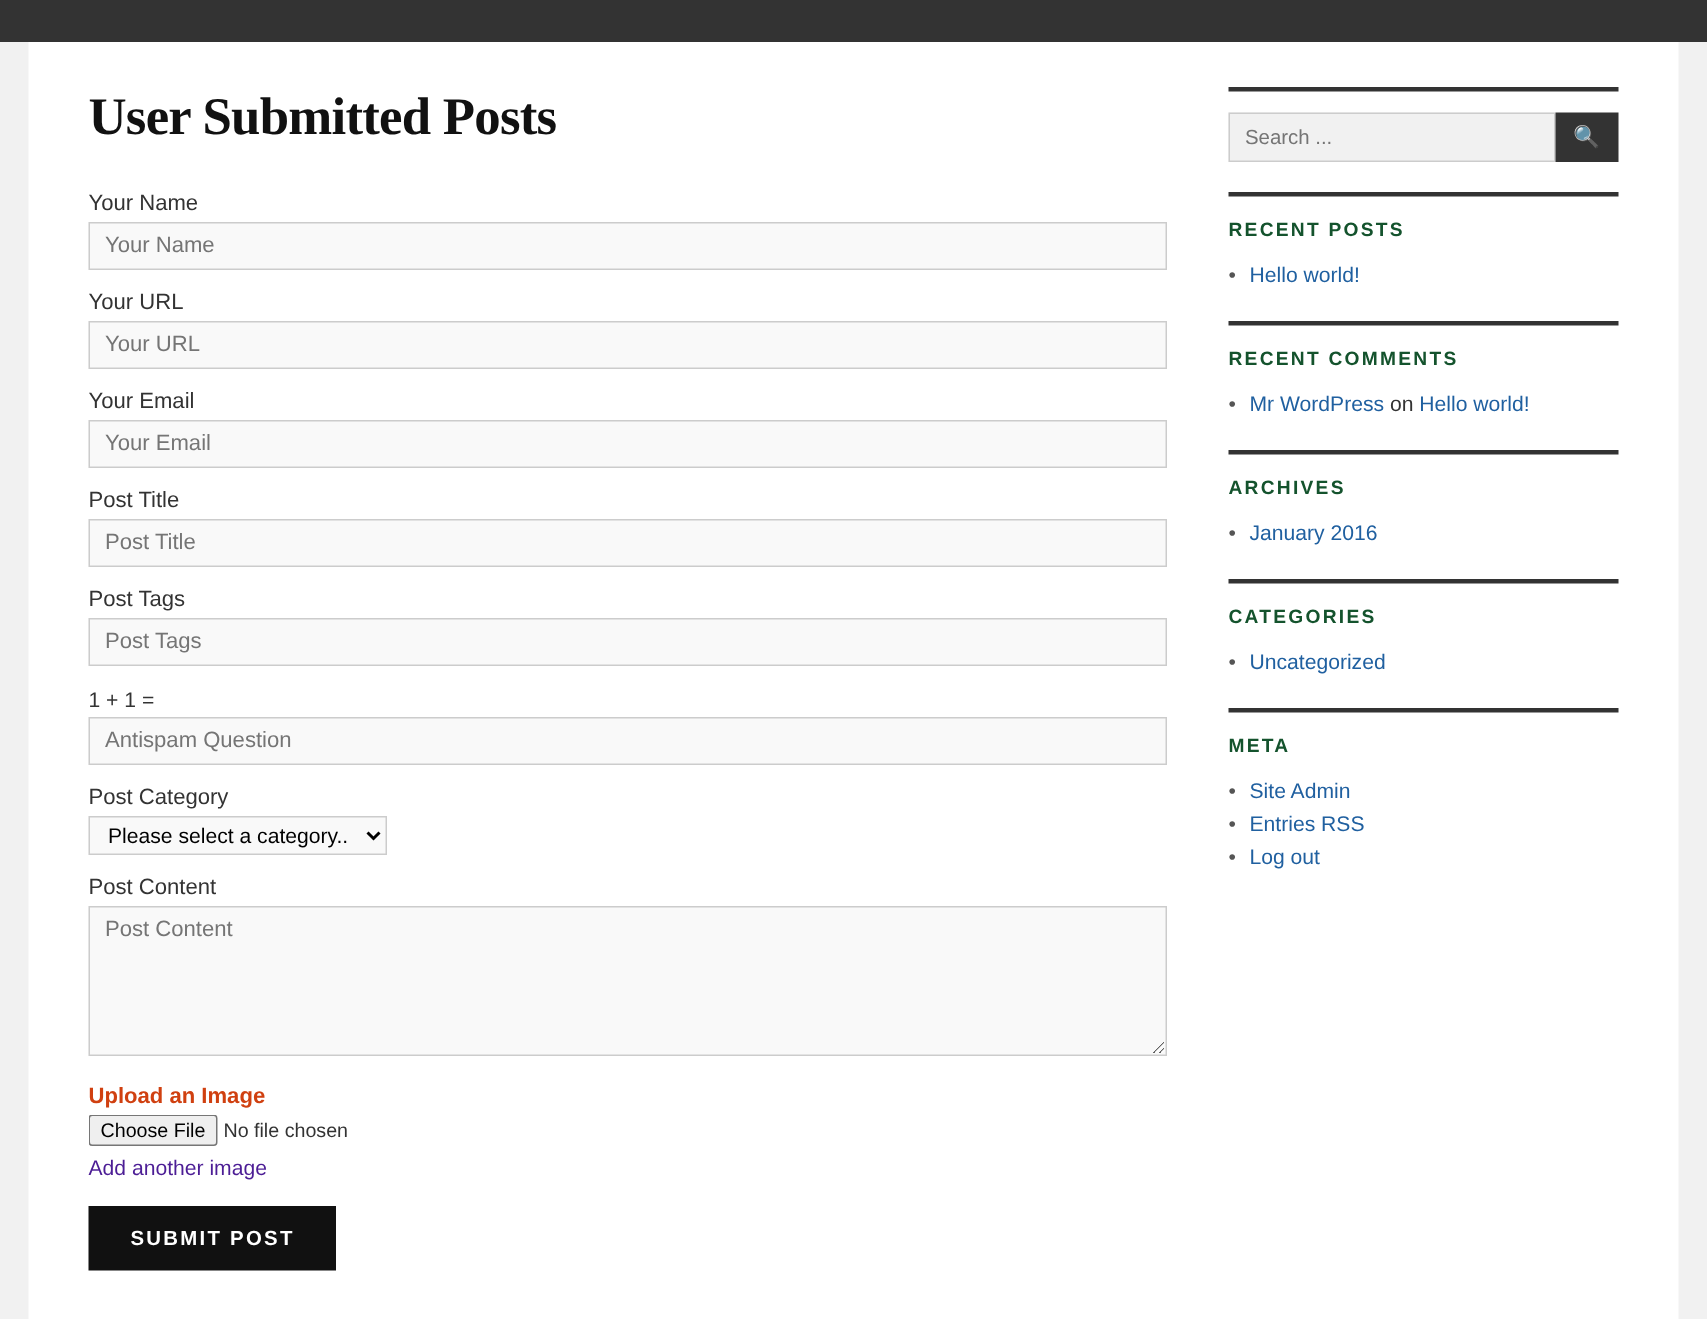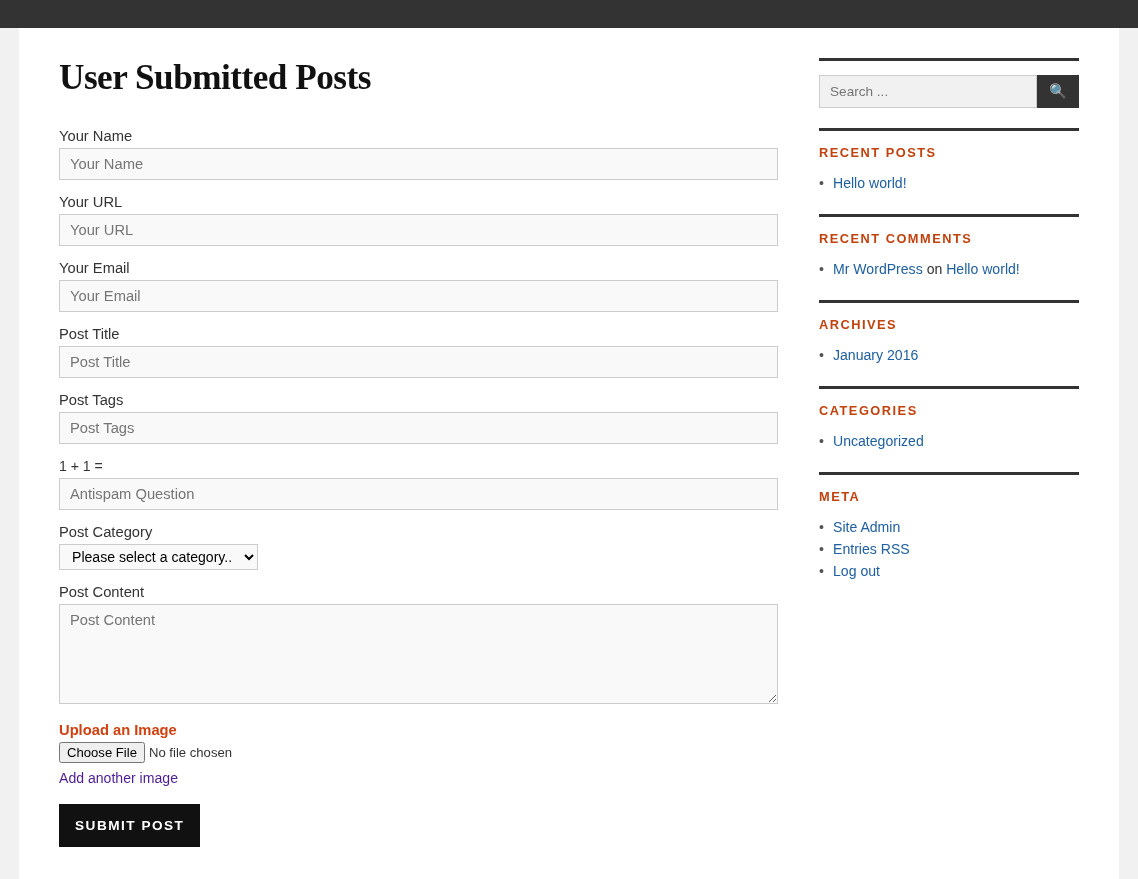--- a/index.html
+++ b/index.html
@@ -111,21 +111,21 @@
       font-family: Arial, sans-serif;
       text-decoration: none;
       cursor: pointer;
       display: inline-block;
       margin-bottom: 18px;
     }
     .submit-btn {
       background: #111;
       color: #fff;
       border: none;
-      padding: 14px 16px;
+      padding: 14px 28px;
       font-size: 0.85em;
       font-family: Arial, sans-serif;
       font-weight: bold;
       letter-spacing: 1.5px;
       cursor: pointer;
       text-transform: uppercase;
     }
 
     
     .sidebar-section {
@@ -134,21 +134,21 @@
     .sidebar-divider {
       border: none;
       border-top: 3px solid #333;
       margin-bottom: 14px;
     }
     .sidebar-section-title {
       font-size: 0.8em;
       font-weight: bold;
       letter-spacing: 1.5px;
       text-transform: uppercase;
-      color: #c2410c;
+      color: #14532d;
       font-family: Arial, sans-serif;
       margin-bottom: 12px;
     }
     .search-row {
       display: flex;
       margin-bottom: 0;
     }
     .search-row input[type="text"] {
       flex: 1;
       padding: 8px 10px;

